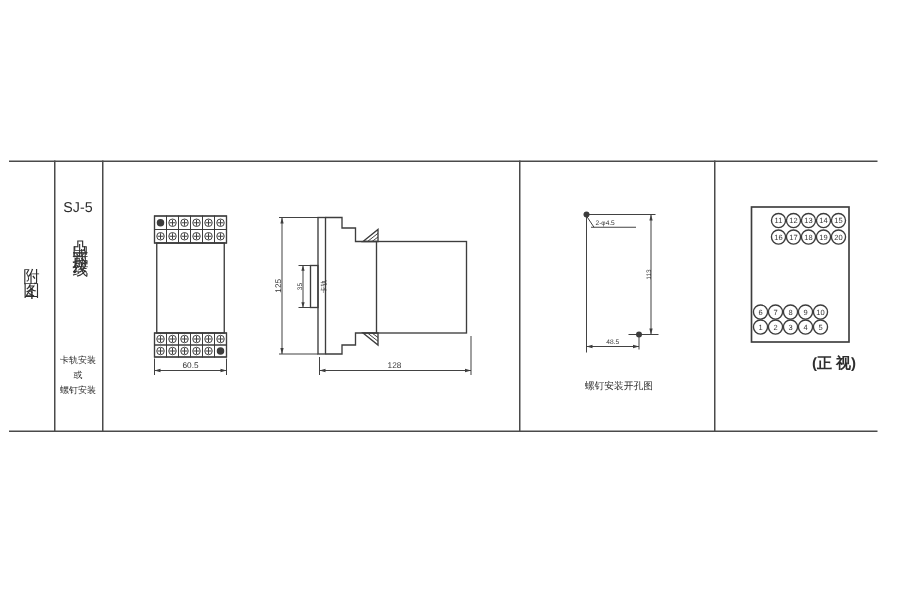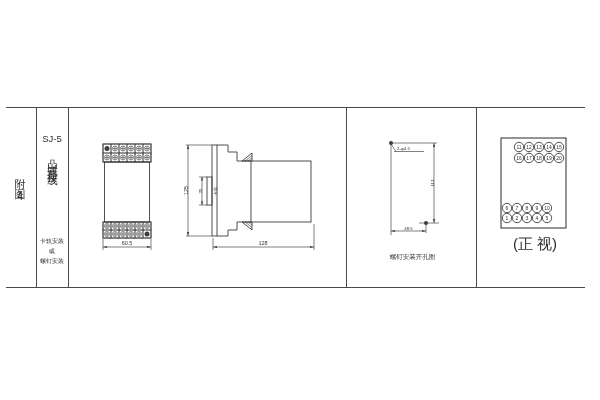--- a/index.html
+++ b/index.html
@@ -240,13 +240,13 @@
       <circle cx="22" cy="86" r="4.7" class="ln"></circle>
       <text x="22" y="87.8" text-anchor="middle" class="tnum">2</text>
       <circle cx="32" cy="86" r="4.7" class="ln"></circle>
       <text x="32" y="87.8" text-anchor="middle" class="tnum">3</text>
       <circle cx="42" cy="86" r="4.7" class="ln"></circle>
       <text x="42" y="87.8" text-anchor="middle" class="tnum">4</text>
       <circle cx="52" cy="86" r="4.7" class="ln"></circle>
       <text x="52" y="87.8" text-anchor="middle" class="tnum">5</text>
     </g>
 </svg>
-<div class="abs ctr" style="left:495px;top:235px;width:80px;font-size:15px;">(正 视)</div>
+<div class="abs ctr" style="left:516px;top:235px;width:80px;font-size:10px;font-weight:bold;">(正 视)</div>
 
 </body></html>

